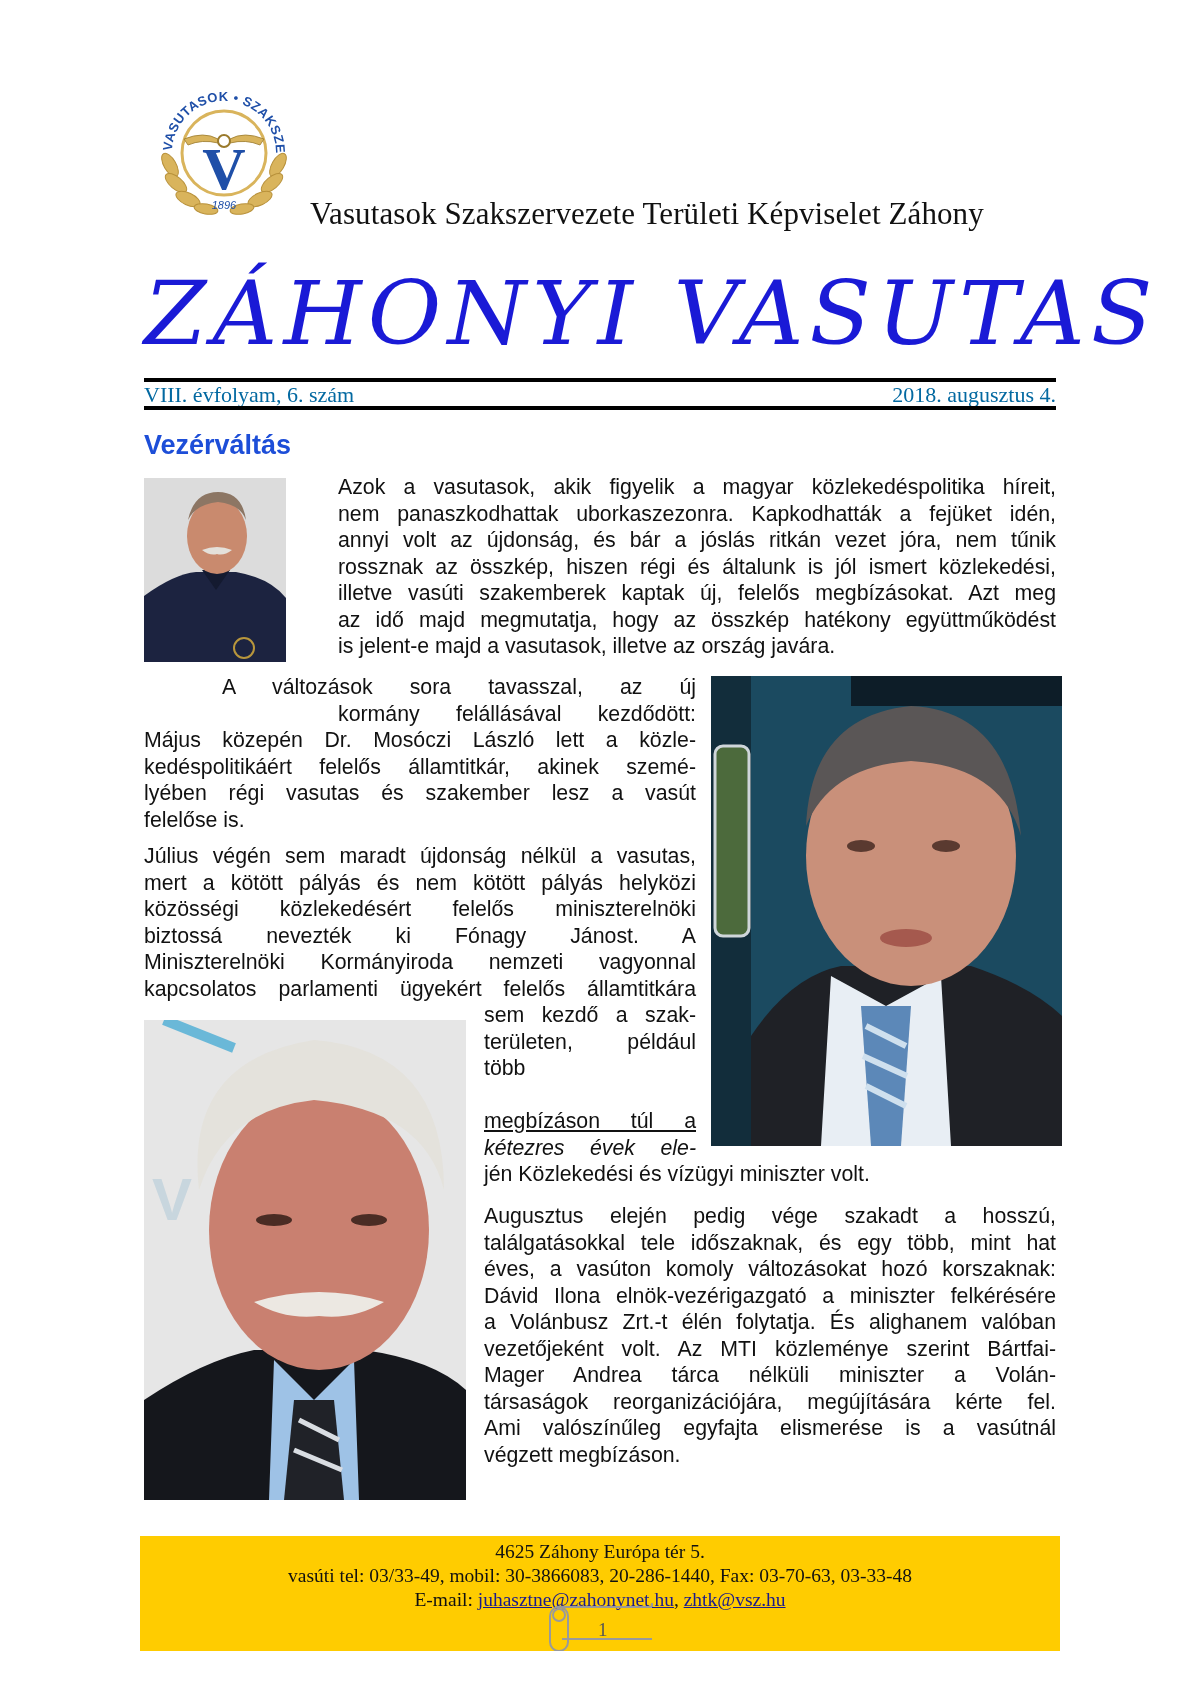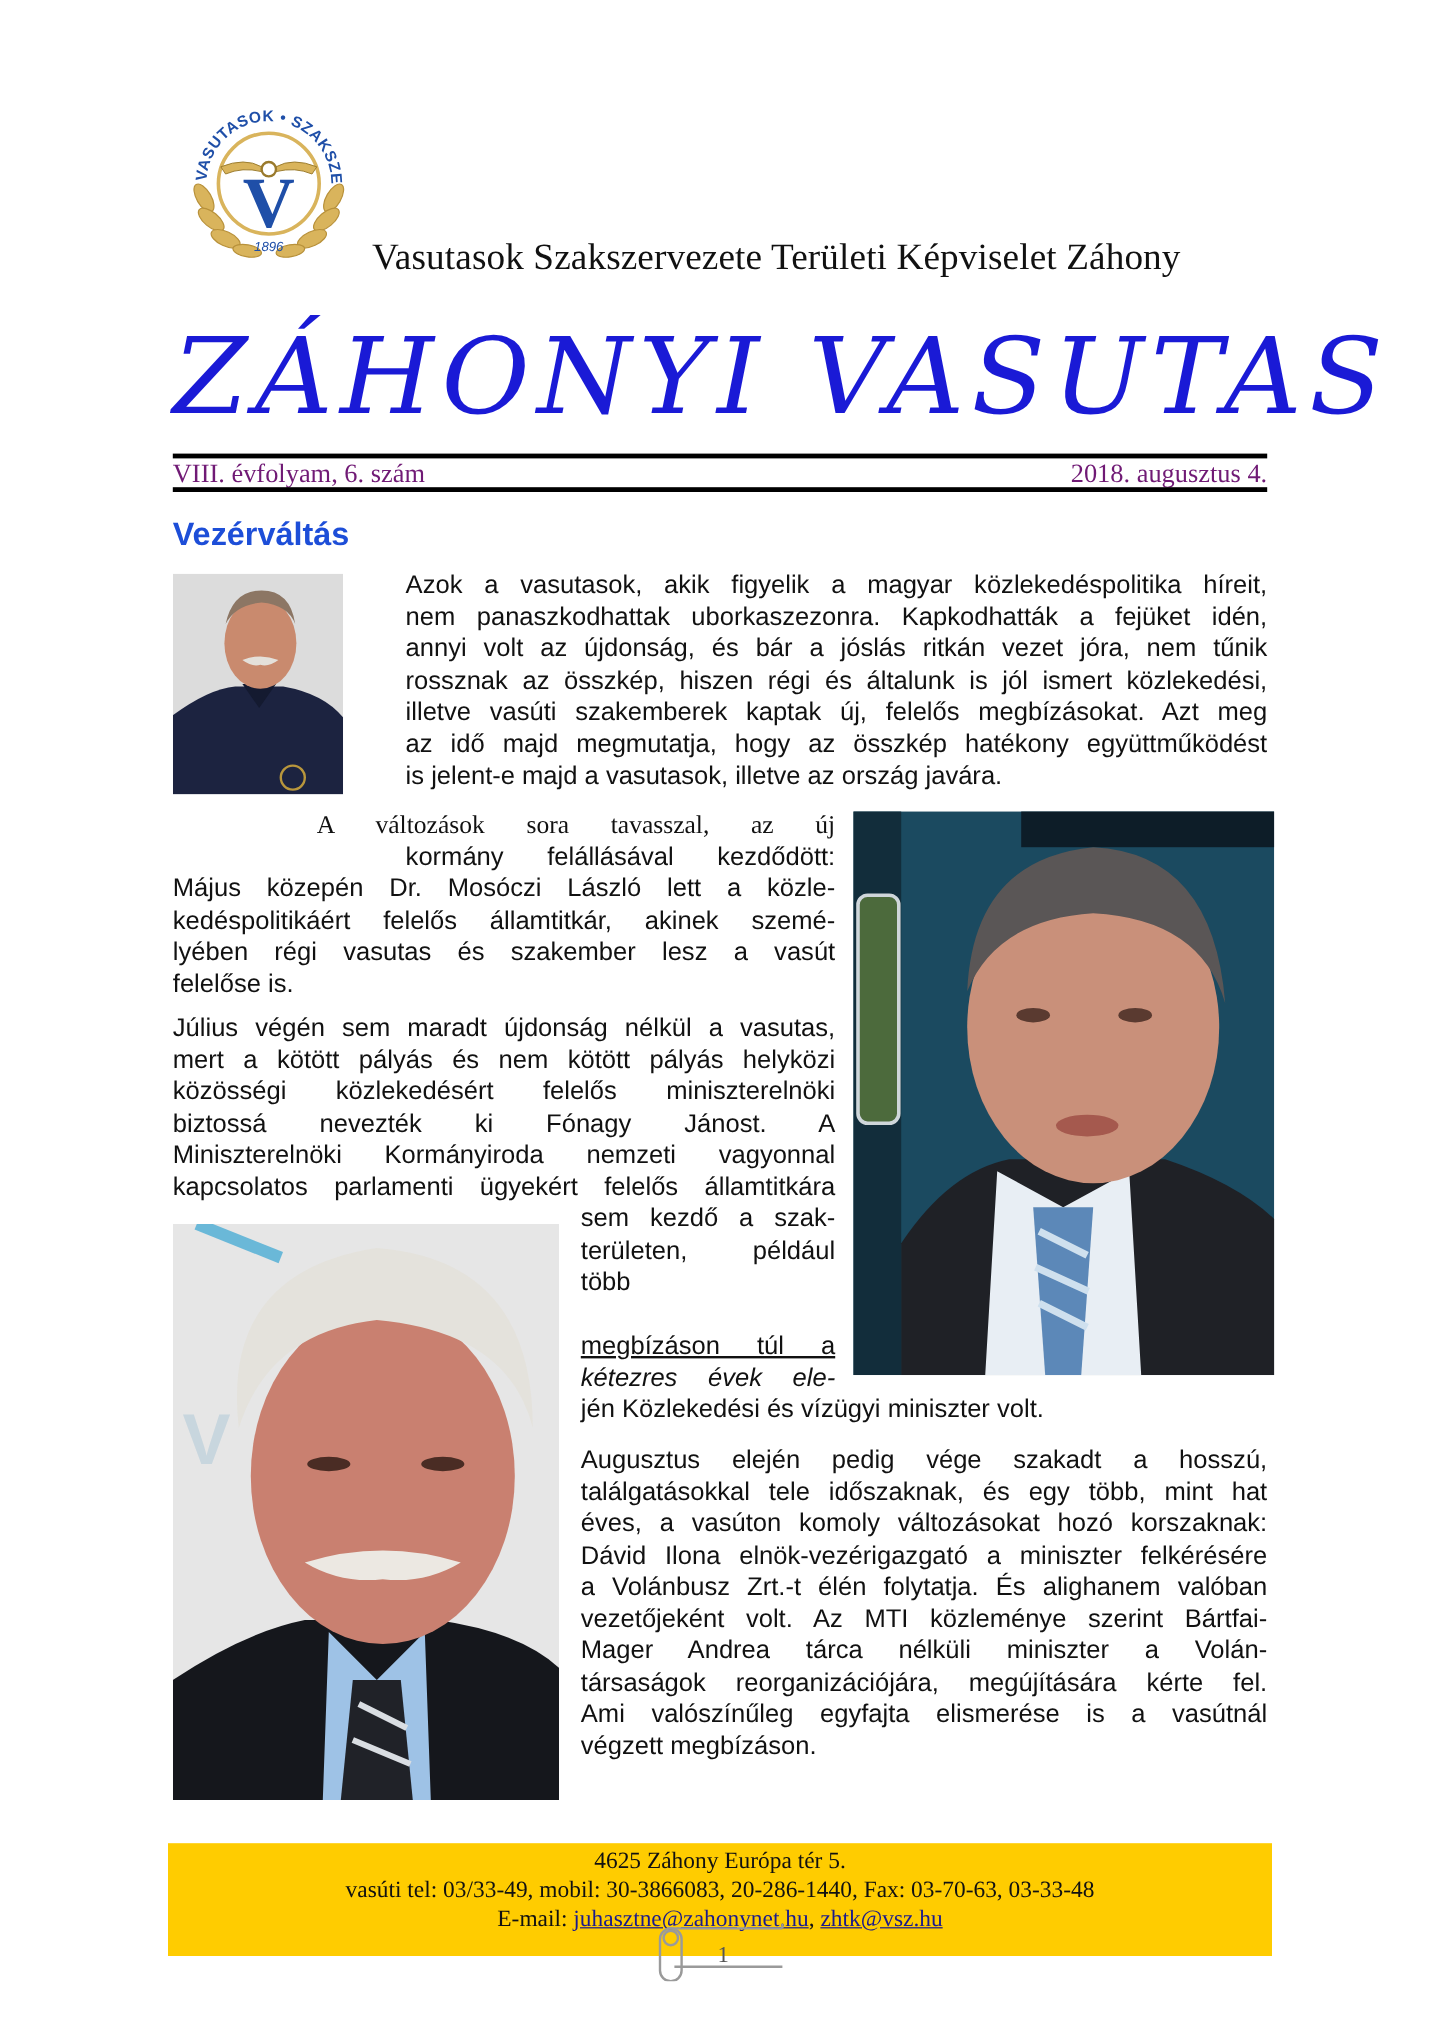--- a/index.html
+++ b/index.html
@@ -4,35 +4,35 @@
 <style>
   html, body { margin: 0; padding: 0; background: #ffffff; }
   body { width: 1200px; height: 1696px; position: relative; overflow: hidden; font-family: "Liberation Sans", sans-serif; color: #111; }
 
   .logo { position: absolute; left: 148px; top: 73px; width: 152px; height: 152px; }
   .org-name { position: absolute; left: 310px; top: 196px; font-family: "Liberation Serif", serif; font-size: 31px; color: #111; white-space: nowrap; letter-spacing: 0.1px; }
 
   .masthead { position: absolute; left: 144px; top: 270px; width: 912px; text-align: center; font-family: "DejaVu Serif", serif; font-style: italic; font-size: 88px; color: #1a1ad6; letter-spacing: 6px; white-space: nowrap; line-height: 1; transform: scaleX(1.02); transform-origin: left top; }
 
   .rule-top { position: absolute; left: 144px; top: 378px; width: 912px; height: 4px; background: #000; }
-  .issue-line { position: absolute; left: 144px; top: 382px; width: 912px; height: 24px; font-family: "Liberation Serif", serif; font-size: 22px; color: #701a75; }
+  .issue-line { position: absolute; left: 144px; top: 382px; width: 912px; height: 24px; font-family: "Liberation Serif", serif; font-size: 22px; color: #0369a1; }
   .issue-line .left { position: absolute; left: 0; top: 0; }
   .issue-line .right { position: absolute; right: 0; top: 0; }
   .rule-bottom { position: absolute; left: 144px; top: 406px; width: 912px; height: 4px; background: #000; }
 
   .article-title { position: absolute; left: 144px; top: 430px; font-family: "Liberation Sans", sans-serif; font-weight: bold; font-size: 27px; color: #1d4ed8; }
 
   .para { position: absolute; font-size: 21.3px; line-height: 26.5px; text-align: justify; color: #111; }
   .para .ln { display: block; text-align: justify; text-align-last: justify; white-space: nowrap; }
   .para .ln.last { text-align-last: left; }
 
   .photo { position: absolute; overflow: hidden; }
   .photo svg { display: block; width: 100%; height: 100%; }
 
-  .footer { position: absolute; left: 140px; top: 1536px; width: 920px; height: 94px; background: #ffcc00; font-family: "Liberation Serif", serif; font-size: 19.5px; text-align: center; color: #111; line-height: 24px; padding-top: 4px; box-sizing: border-box; }
+  .footer { position: absolute; left: 140px; top: 1536px; width: 920px; height: 115px; background: #ffcc00; font-family: "Liberation Serif", serif; font-size: 19.5px; text-align: center; color: #111; line-height: 24px; padding-top: 4px; box-sizing: border-box; }
   .footer a { color: #1a1a8c; text-decoration: underline; }
 
   .page-num { position: absolute; left: 548px; top: 1603px; width: 110px; height: 48px; }
   .page-num .num { position: absolute; left: 50px; top: 16px; font-family: "Liberation Serif", serif; font-size: 19px; color: #555; }
 </style>
 </head>
 <body>
 
 <div class="logo">
   <svg viewBox="0 0 152 152" width="152" height="152">
@@ -110,21 +110,21 @@
     <path d="M155 350 L195 370 M152 380 L196 400 M155 410 L195 430" stroke="#cfe0ee" stroke-width="6"></path>
     <ellipse cx="200" cy="180" rx="105" ry="130" fill="#c9907a"></ellipse>
     <path d="M95 150 Q100 40 200 30 Q300 35 310 160 Q290 90 200 85 Q120 90 95 150 Z" fill="#5a5656"></path>
     <ellipse cx="150" cy="170" rx="14" ry="6" fill="#5a3a30"></ellipse>
     <ellipse cx="235" cy="170" rx="14" ry="6" fill="#5a3a30"></ellipse>
     <ellipse cx="195" cy="262" rx="26" ry="9" fill="#a5594e"></ellipse>
   </svg>
 </div>
 
 <div class="para" style="left:144px; top:674px; width:552px;">
-  <span class="ln" style="margin-left:120px;font-family:Liberation Serif, serif;">A változások sora tavasszal, az új</span>
+  <span class="ln" style="margin-left:78px;">A változások sora tavasszal, az új</span>
   <span class="ln" style="margin-left:194px;">kormány felállásával kezdődött:</span>
   <span class="ln">Május közepén Dr. Mosóczi László lett a közle-</span>
   <span class="ln">kedéspolitikáért felelős államtitkár, akinek szemé-</span>
   <span class="ln">lyében régi vasutas és szakember lesz a vasút</span>
   <span class="ln last">felelőse is.</span>
 </div>
 
 <div class="para" style="left:144px; top:843px; width:552px;">
   <span class="ln">Július végén sem maradt újdonság nélkül a vasutas,</span>
   <span class="ln">mert a kötött pályás és nem kötött pályás helyközi</span>

